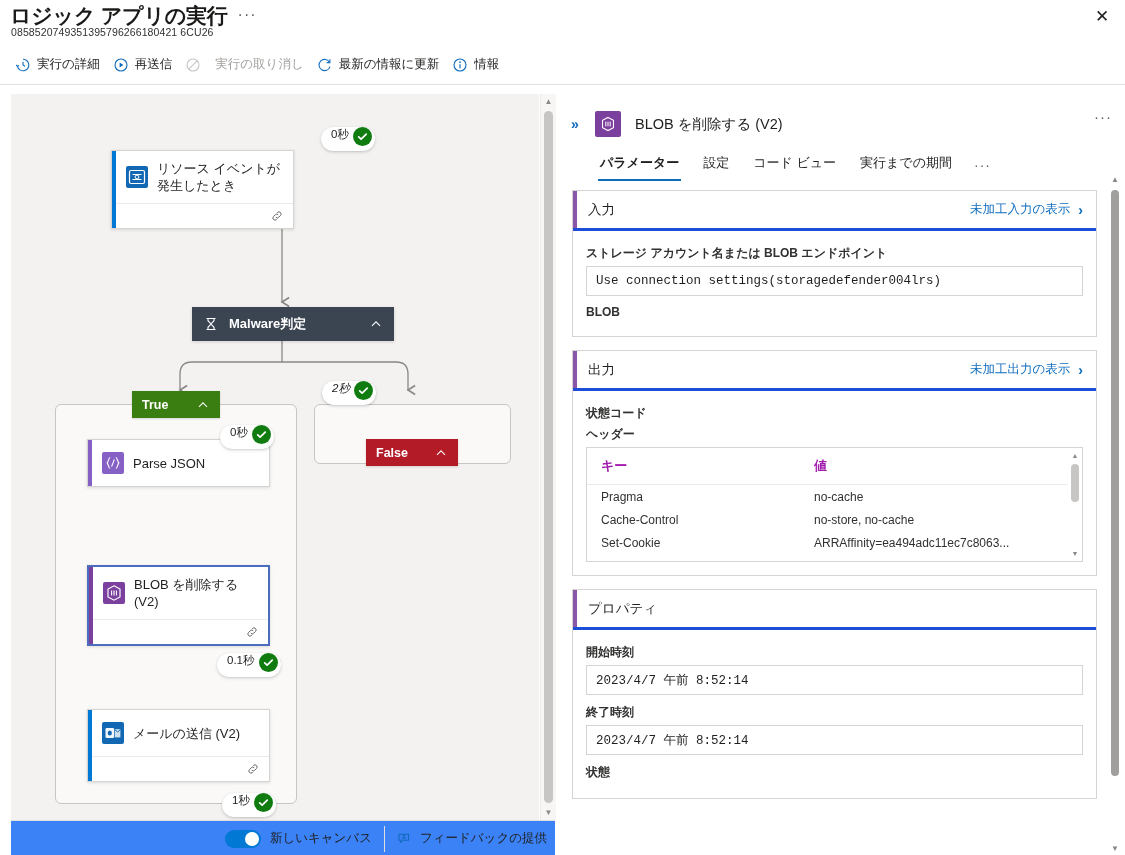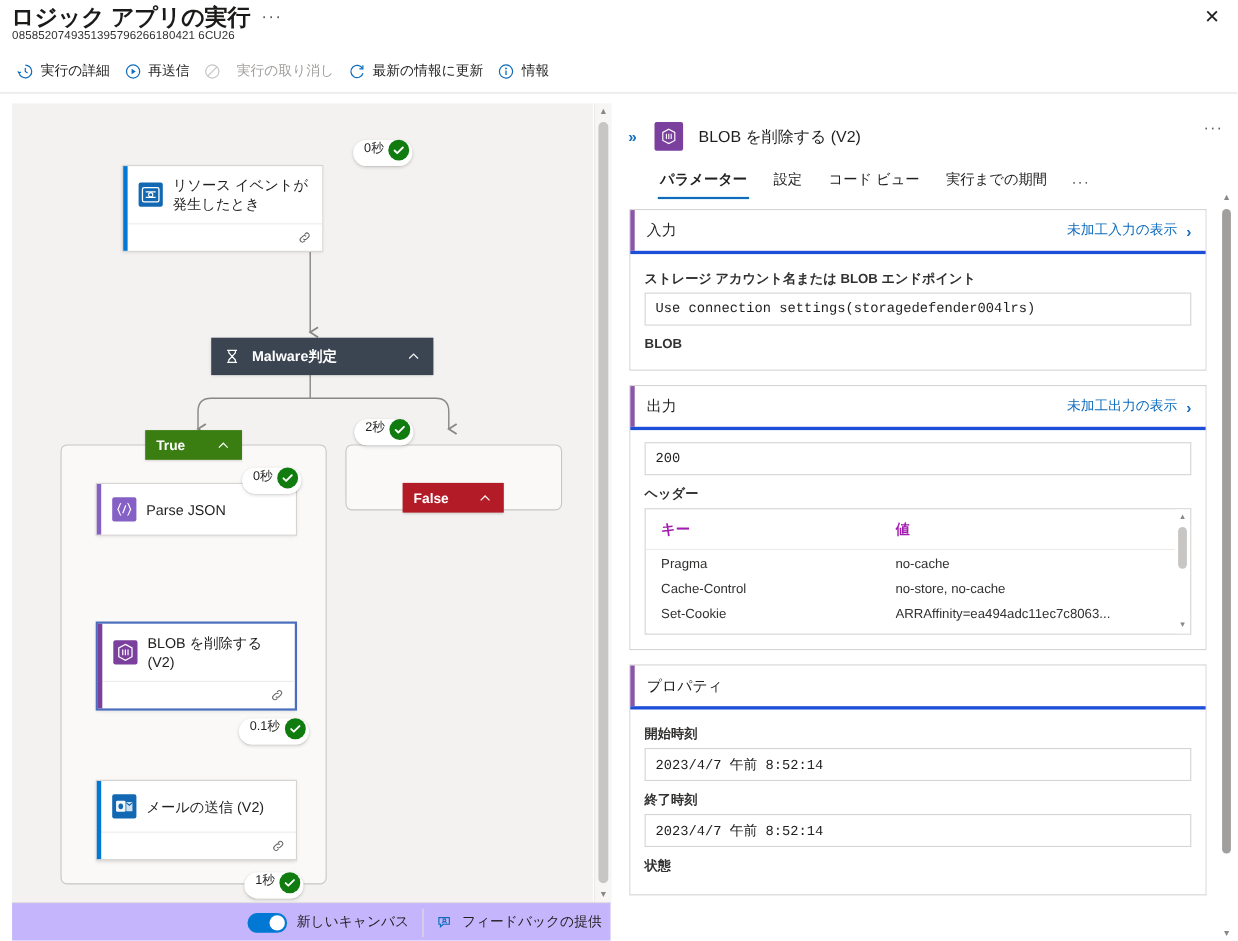--- a/index.html
+++ b/index.html
@@ -64,21 +64,21 @@
   .chev{width:14px;height:14px;opacity:.95;}
 
   .branch-label{position:absolute;display:flex;align-items:center;height:27px;padding:0 10px;color:#fff;font-size:12.5px;font-weight:700;z-index:5;
                 box-shadow:0 1px 2px rgba(0,0,0,.15);}
   .branch-label.t{background:#3a7d10;}
   .branch-label.f{background:#b31b26;margin-top:48px;}
   .branch-label .lbl{flex:1;}
   .branch-box{position:absolute;border:1px solid #c8c6c4;border-radius:6px;background:#faf9f8;}
 
   
-  .bottombar{position:absolute;left:11px;top:820px;width:544px;height:35px;background:#c4b5fd;border-top:1px solid #e1dfdd;display:flex;align-items:center;justify-content:flex-end;}
+  .bottombar{position:absolute;left:11px;top:820px;width:544px;height:35px;background:#3b82f6;border-top:1px solid #e1dfdd;display:flex;align-items:center;justify-content:flex-end;}
   .toggle-wrap{display:flex;align-items:center;gap:9px;padding-right:12px;border-right:1px solid #e1dfdd;height:26px;}
   .toggle{width:36px;height:18px;border-radius:9px;background:#0078d4;position:relative;cursor:pointer;}
   .toggle .knob{position:absolute;top:2px;right:2px;width:14px;height:14px;border-radius:50%;background:#fff;}
   .toggle-label{font-size:12.5px;color:#201f1e;}
   .feedback{display:flex;align-items:center;gap:7px;padding:0 8px 0 12px;cursor:pointer;}
   .feedback .fb-label{font-size:12.5px;color:#201f1e;}
 
   
   .rpanel{position:absolute;left:560px;top:94px;width:565px;height:761px;background:#fff;overflow:hidden;}
   .rp-head{position:absolute;left:0;top:10px;width:565px;height:40px;display:flex;align-items:center;gap:0;}
@@ -232,21 +232,21 @@
         <span class="node-ico" style="width:16px;flex:0 0 16px;height:16px;">
           <svg viewBox="0 0 16 16" width="16" height="16">
             <path d="M3.5 2.5h9M3.5 13.5h9M5 2.5v2.2L8 8l-3 3.3v2.2M11 2.5v2.2L8 8l3 3.3v2.2" fill="none" stroke="#fff" stroke-width="1.1"></path>
           </svg>
         </span>
         <span class="scope-title">Malware判定</span>
         <svg class="chev" viewBox="0 0 16 16">
             <path d="M3.4 10.2 8 5.6l4.6 4.6" fill="none" stroke="#fff" stroke-width="1.3"></path>
           </svg>
       </div>
-      <div class="pill" style="left:311px;top:287px;">
+      <div class="pill" style="left:311px;top:287px;font-style:italic;">
         <span class="pill-text">2秒</span>
         <span class="pill-check">
           <svg viewBox="0 0 16 16" width="13" height="13">
               <path d="M3.3 8.4 6.3 11.3 12.6 5" fill="none" stroke="#fff" stroke-width="2.1" stroke-linecap="round" stroke-linejoin="round"></path>
             </svg>
         </span>
       </div>
 
       <div class="branch-box" style="left:44px;top:310px;width:240px;height:398px;"></div>
       <div class="branch-label t" style="left:121px;top:297px;width:68px;">
@@ -409,21 +409,21 @@
 
       <div class="card">
         <div class="card-head">
           <span class="card-title">出力</span>
           <span class="card-action">
             <span>未加工出力の表示</span>
             <span class="carrow">›</span>
           </span>
         </div>
         <div class="card-body">
-          <div class="fld-box">200</div>
+          <div class="fld-label">状態コード</div>
           <div class="fld-label">ヘッダー</div>
           <div class="hdr-table">
             <div class="ht-row head">
               <span class="ht-k">キー</span>
               <span class="ht-v">値</span>
             </div>
             <div class="ht-row">
               <span class="ht-k">Pragma</span>
               <span class="ht-v">no-cache</span>
             </div>

